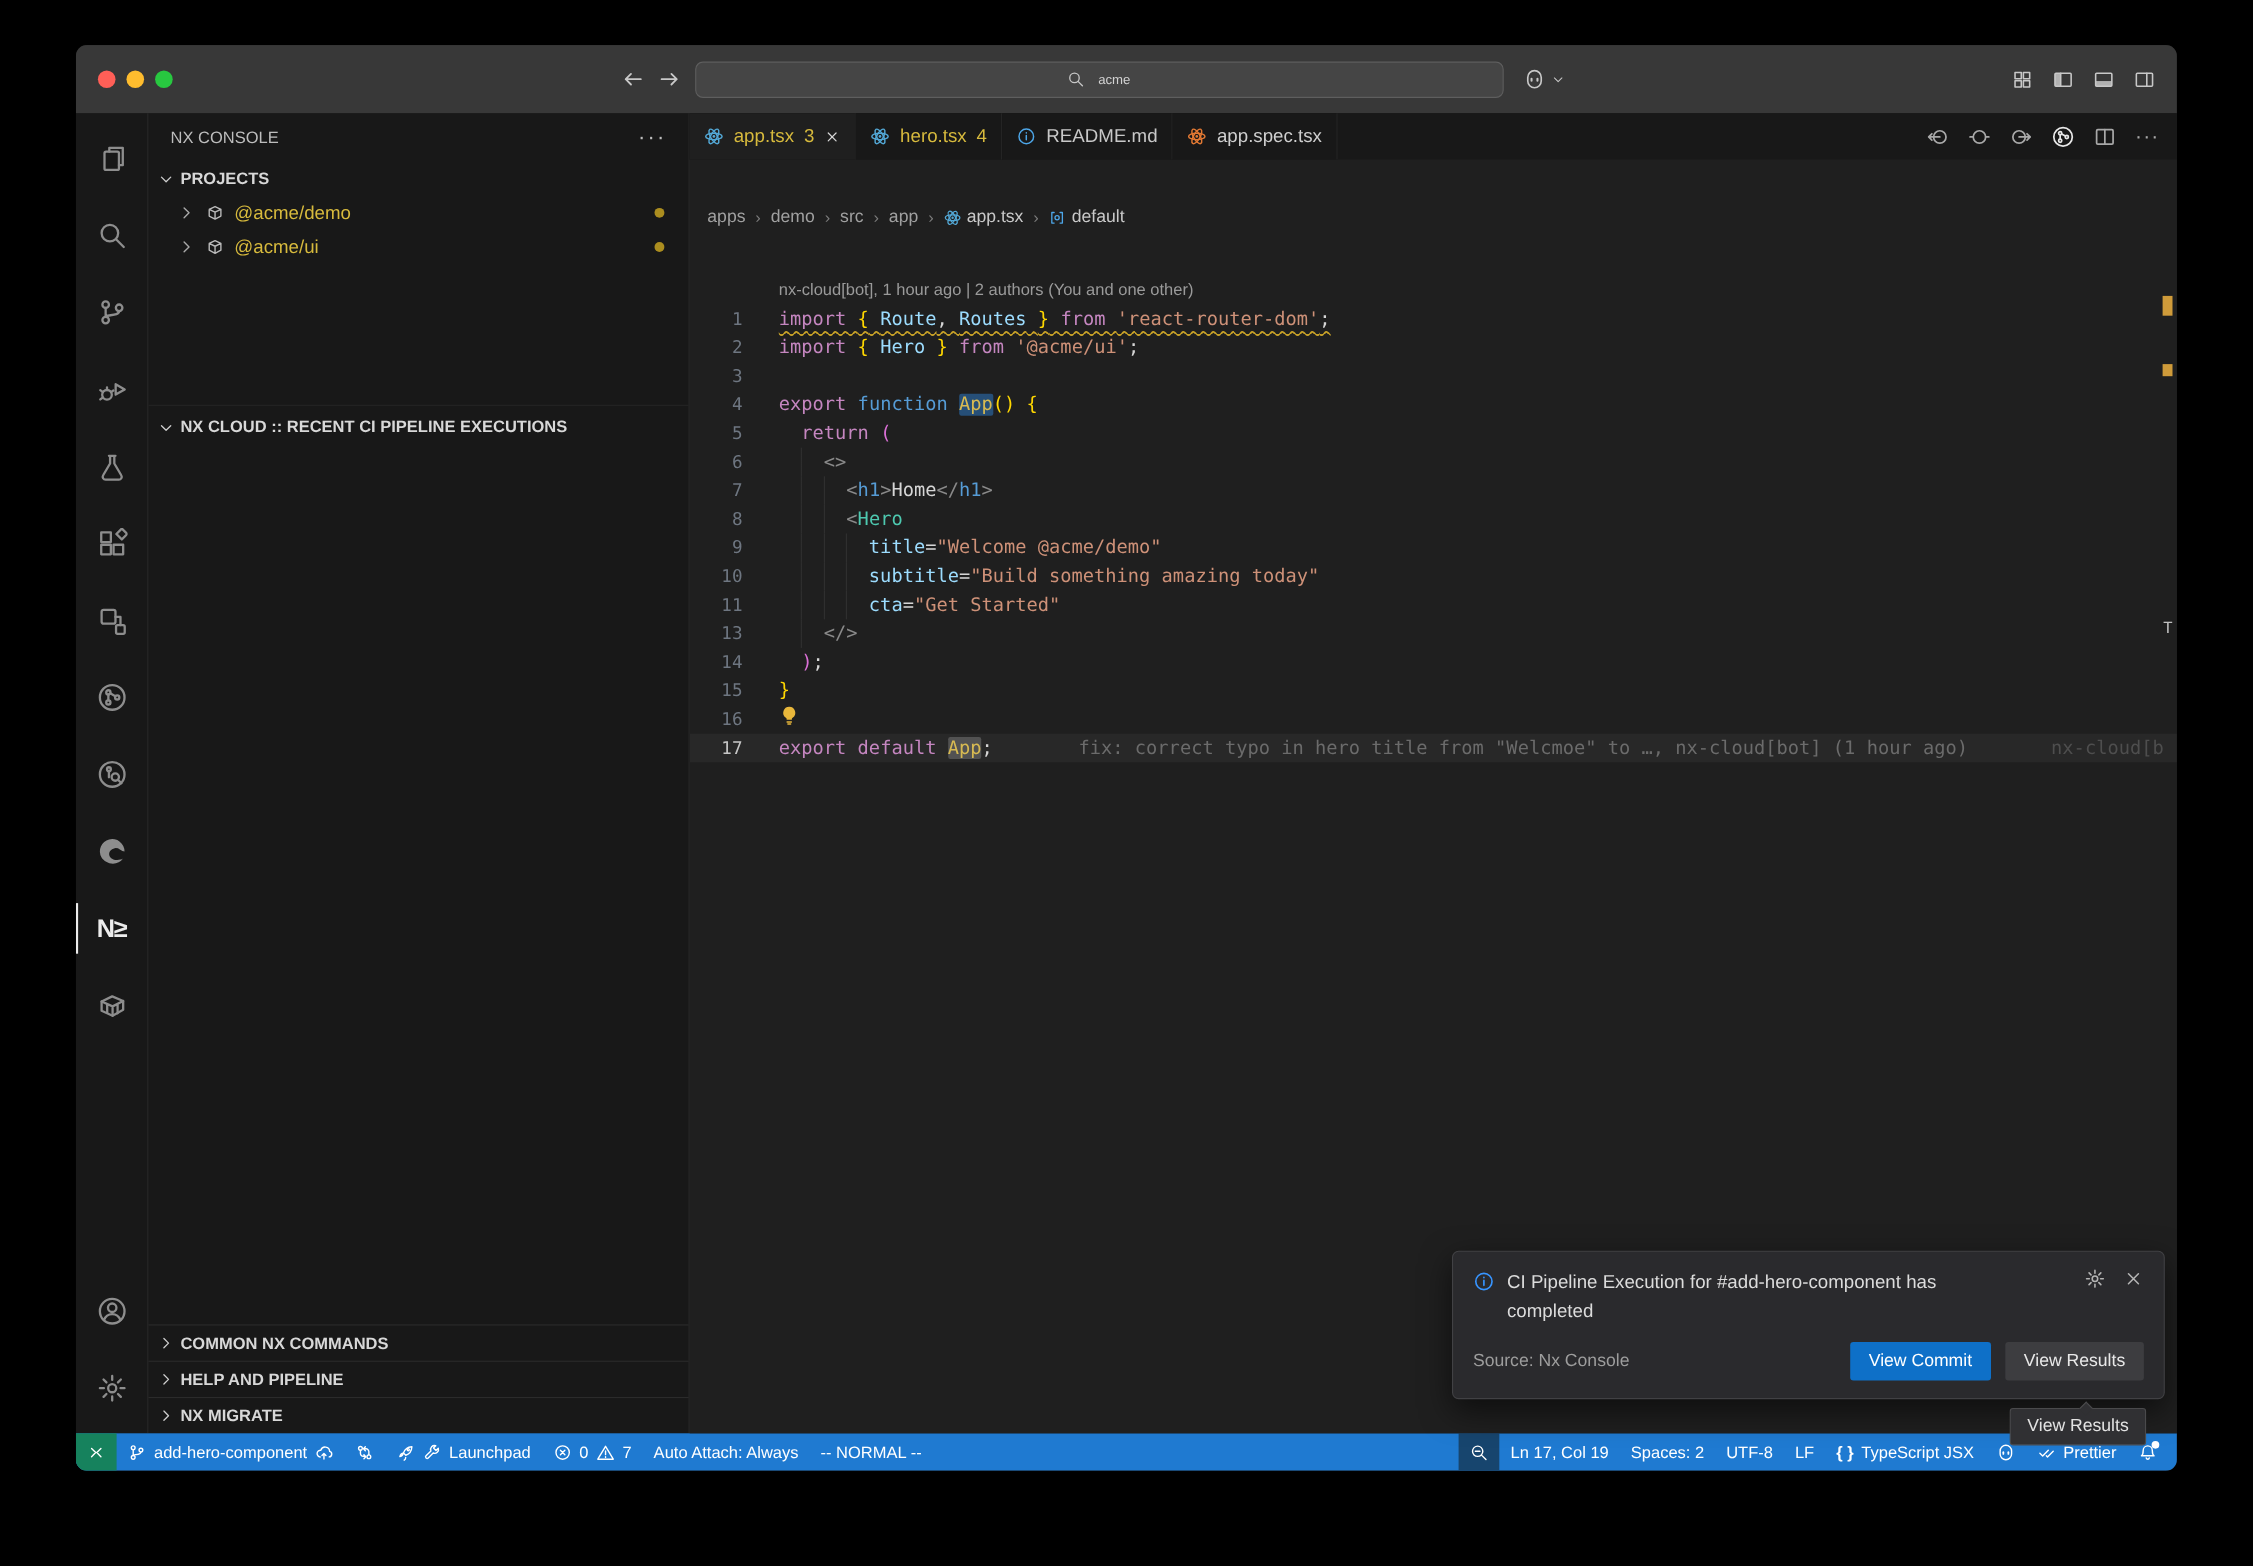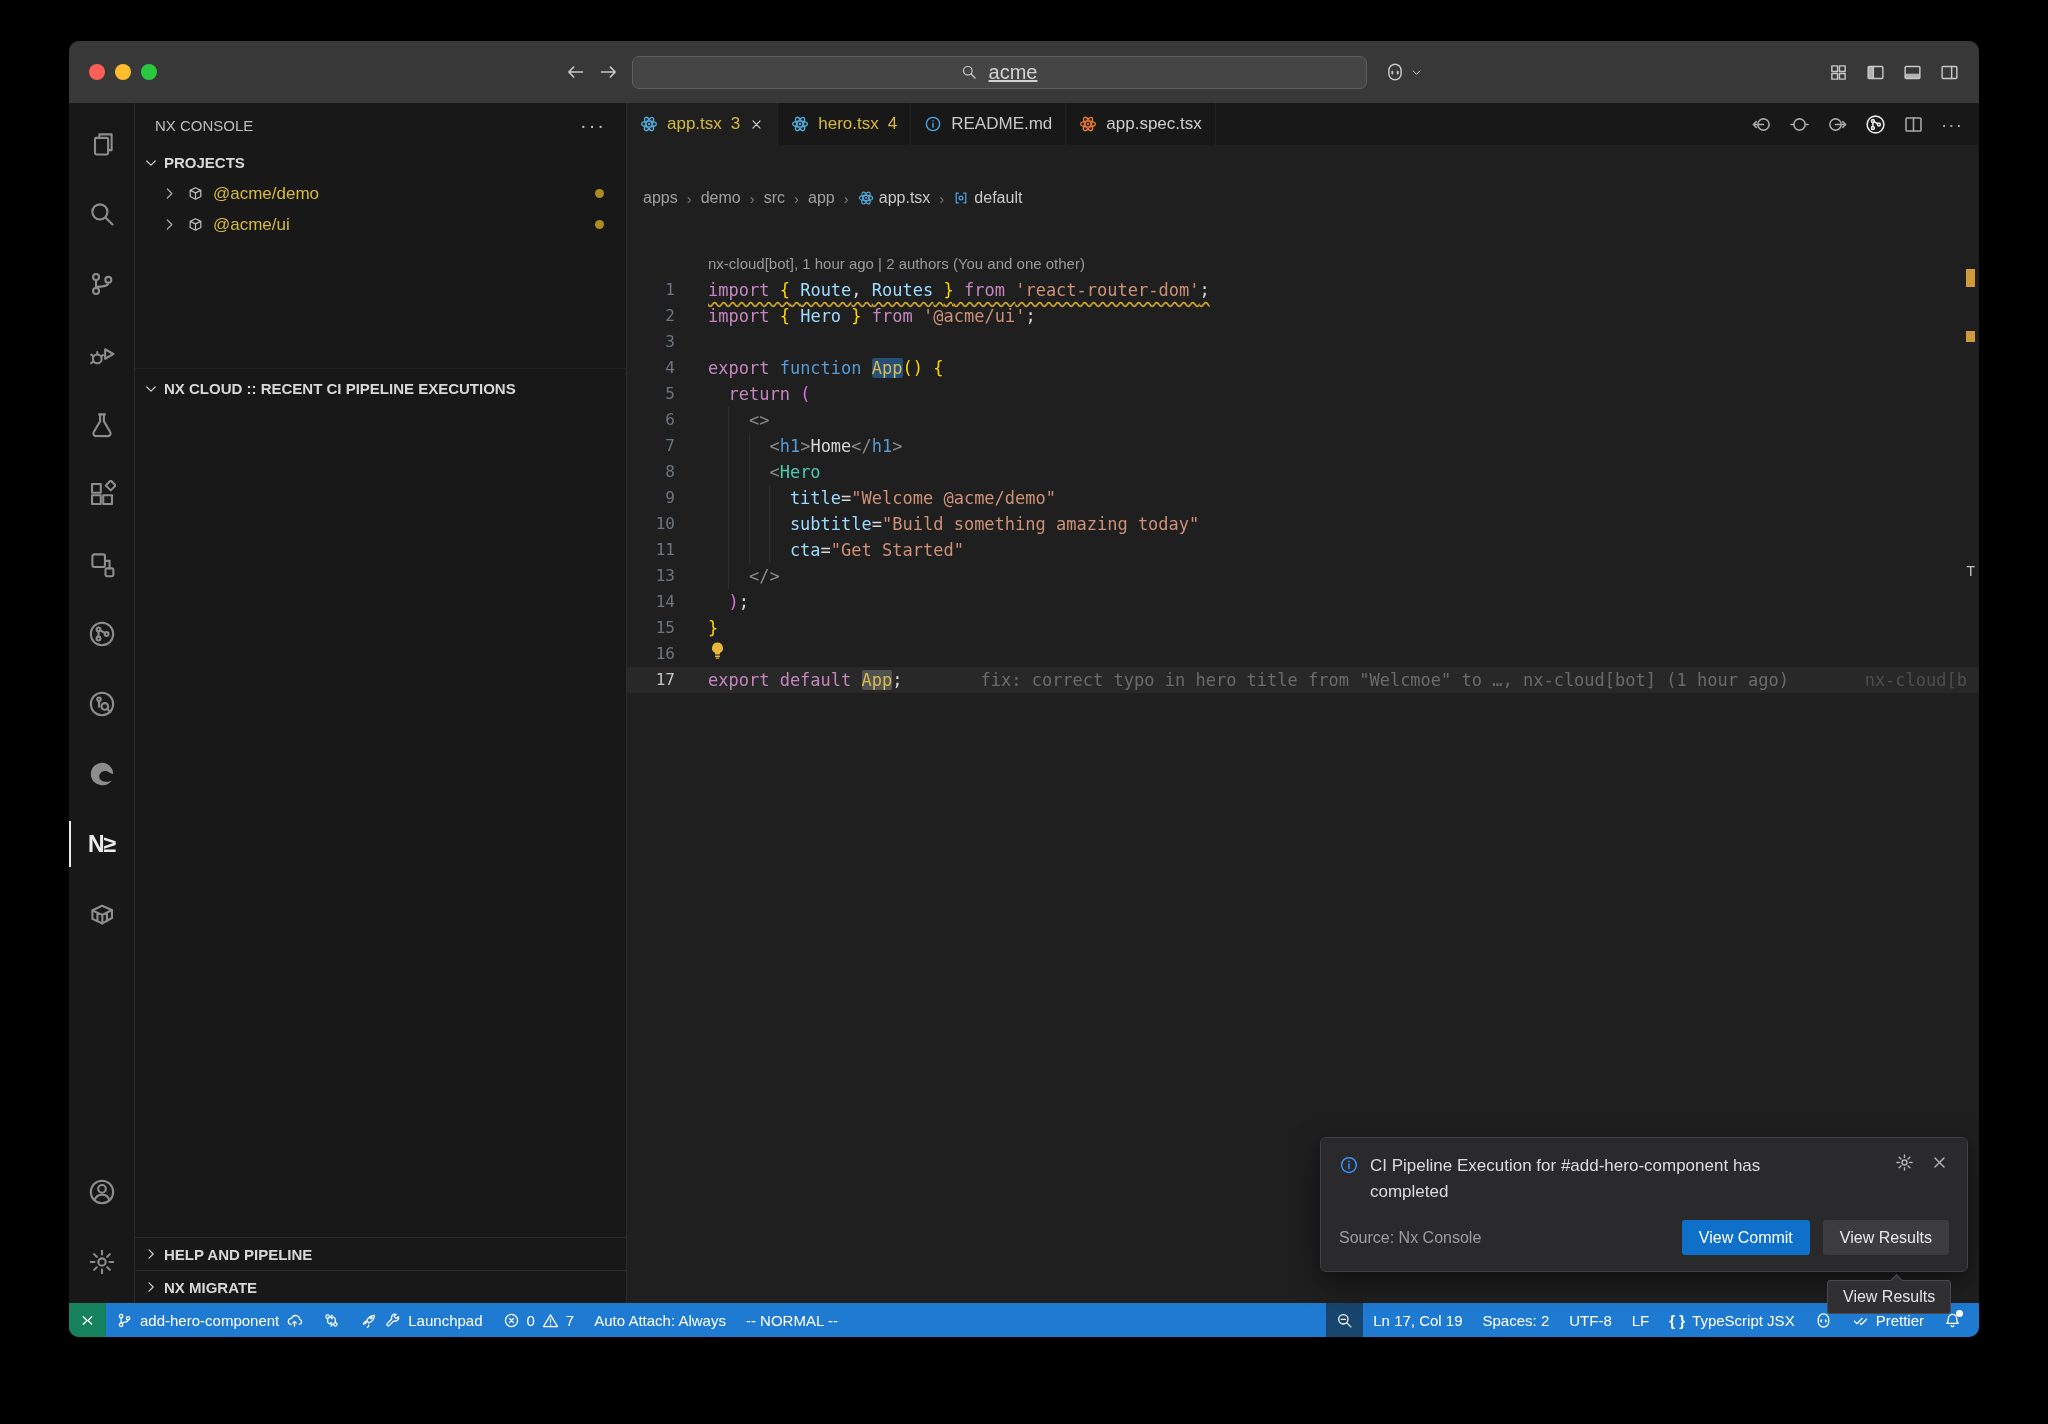--- a/index.html
+++ b/index.html
@@ -8,21 +8,21 @@
   .window{position:absolute;left:68px;top:40px;width:1912px;height:1298px;background:#1f1f1f;
     border-radius:11px;overflow:hidden;box-shadow:0 30px 90px rgba(0,0,0,.75);display:flex;flex-direction:column;border:1px solid #000;}
   
   .titlebar{height:62px;background:#383838;display:flex;align-items:center;padding:0 20px;gap:12px;flex:0 0 auto;}
   .lights{display:flex;gap:10px;}
   .light{width:16px;height:16px;border-radius:50%;}
   .tb-spacer{flex:1;}
   .nav-ic{color:#c8c8c8;display:flex;align-items:center;}
   .nav-ic svg{width:22px;height:22px;}
   .searchbox{width:735px;height:33px;background:#454545;border:1px solid #5e5e5e;border-radius:7px;
-    display:flex;align-items:center;justify-content:center;gap:12px;color:#d2d2d2;font-size:20px;text-decoration:underline;}
+    display:flex;align-items:center;justify-content:center;gap:12px;color:#d2d2d2;font-size:12px;}
   .searchbox svg{width:16px;height:16px;color:#c8c8c8;}
   .copilot-menu{display:flex;align-items:center;gap:5px;color:#c8c8c8;margin-left:6px;}
   .copilot-menu svg{width:20px;height:20px;}
   .copilot-menu .chev svg{width:13px;height:13px;}
   .layout-icons{display:flex;gap:18px;color:#c8c8c8;}
   .layout-icons svg{width:19px;height:19px;}
   
   .main{flex:1;display:flex;min-height:0;}
   .activitybar{width:66px;background:#181818;border-right:1px solid #2b2b2b;display:flex;flex-direction:column;align-items:center;padding-top:6px;flex:0 0 auto;}
   .ab-item{width:66px;height:70px;display:flex;align-items:center;justify-content:center;color:#8d8d8d;position:relative;cursor:pointer;}
@@ -370,20 +370,28 @@
             <span>NX CLOUD :: RECENT CI PIPELINE EXECUTIONS</span>
           </div>
         </div>
       <div class="bottom-sections" id="bottom-sections">
           <div class="section-header">
             <span style="display: flex; align-items: center;">
               <svg viewBox="0 0 16 16" fill="none" stroke="currentColor" stroke-width="1.2" stroke-linecap="round" stroke-linejoin="round" style="display:block">
                 <path d="M6 3.8L10.2 8 6 12.2"></path>
               </svg>
             </span>
+            <span>COMMON NX COMMANDS</span>
+          </div>
+          <div class="section-header">
+            <span style="display: flex; align-items: center;">
+              <svg viewBox="0 0 16 16" fill="none" stroke="currentColor" stroke-width="1.2" stroke-linecap="round" stroke-linejoin="round" style="display:block">
+                <path d="M6 3.8L10.2 8 6 12.2"></path>
+              </svg>
+            </span>
             <span>HELP AND PIPELINE</span>
           </div>
           <div class="section-header">
             <span style="display: flex; align-items: center;">
               <svg viewBox="0 0 16 16" fill="none" stroke="currentColor" stroke-width="1.2" stroke-linecap="round" stroke-linejoin="round" style="display:block">
                 <path d="M6 3.8L10.2 8 6 12.2"></path>
               </svg>
             </span>
             <span>NX MIGRATE</span>
           </div>

